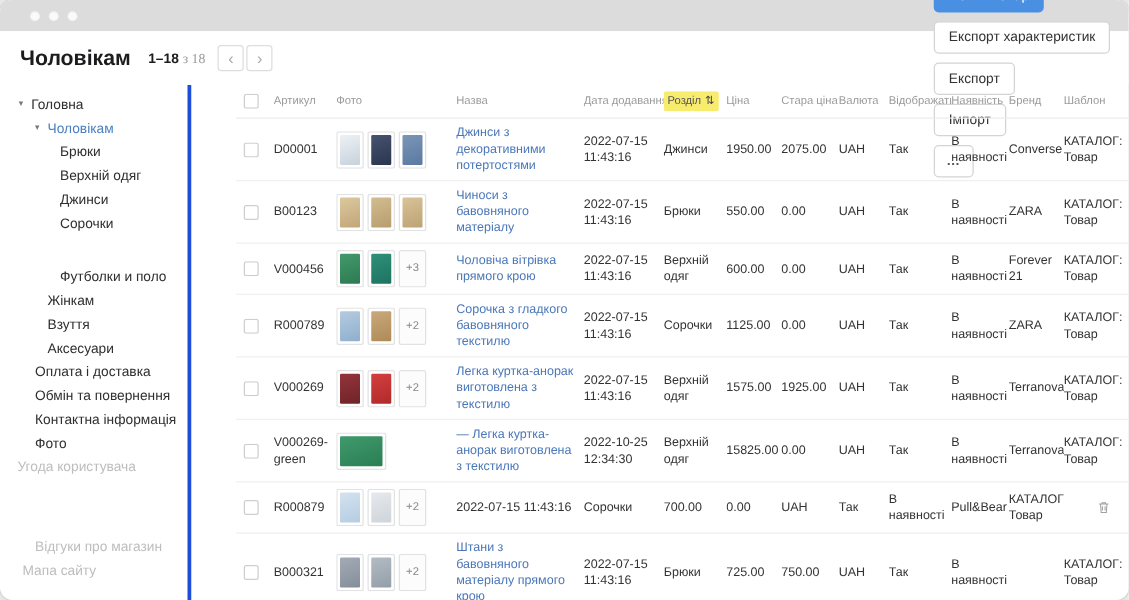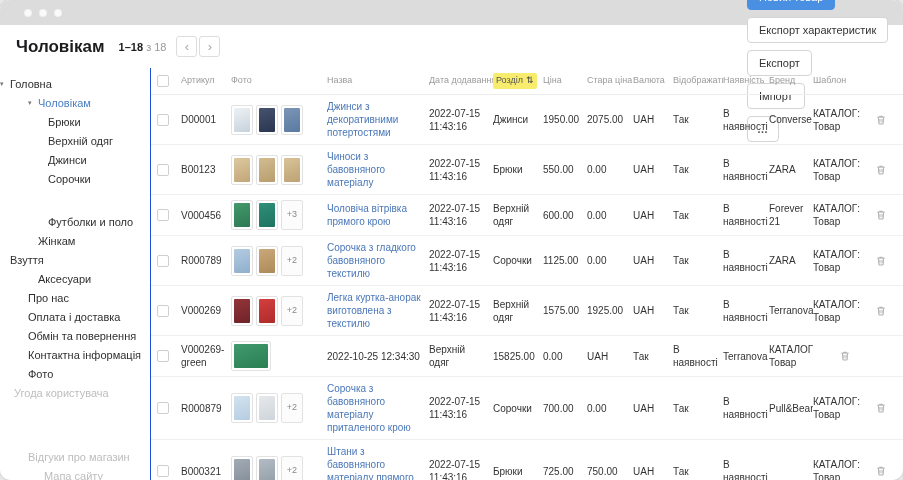--- a/index.html
+++ b/index.html
@@ -27,21 +27,21 @@
     display:flex;align-items:center;padding-left:24px;gap:7px;
   }
   .dot{width:8px;height:8px;border-radius:50%;background:#fafafa;box-shadow:inset 0 0 0 1px rgba(0,0,0,.04);}
   
   .header{
     height:43px;flex:0 0 43px;display:flex;align-items:center;
     padding:0 14px 0 16px;background:#fff;
   }
   .title{font-size:17px;font-weight:700;color:#1c1c1e;margin:0;}
   .pagination{margin-left:14px;font-size:11px;color:#1c1c1e;font-weight:700;white-space:nowrap;}
-  .pagination .muted{color:#9a9a9a;font-weight:400;}
+  .pagination .muted{color:#9a9a9a;font-weight:400;font-family:Liberation Serif, serif;}
   .pager{margin-left:10px;display:flex;gap:2px;}
   .pager-btn{
     width:21px;height:21px;border:1px solid #ddd;background:#fff;border-radius:3px;
     color:#a9a9a9;font-size:13px;line-height:1;padding:0;cursor:pointer;font-family:inherit;
   }
   .header-actions{margin-left:auto;display:flex;gap:7px;align-items:flex-start;flex-direction:column;}
   .btn{
     font-size:11px;height:26px;padding:0 11px;border:1px solid #d4d4d4;border-radius:4px;
     background:#fff;color:#333;cursor:pointer;font-family:inherit;white-space:nowrap;
   }
@@ -49,21 +49,21 @@
   .btn.more{width:32px;padding:0;color:#555;font-weight:700;letter-spacing:1px;}
   
   .main{flex:1;display:flex;overflow:hidden;}
   .sidebar{width:150px;flex:0 0 150px;padding-top:6px;font-size:11px;overflow:hidden;}
   .tree-item{display:flex;align-items:center;height:19px;cursor:pointer;white-space:nowrap;}
   .tree-arrow{width:10px;flex:0 0 10px;font-size:7px;color:#777;line-height:1;}
   .tree-item.dark{color:#2f2f2f;}
   .tree-item.gray{color:#969696;}
   .tree-item.active{color:#4a7fc1;}
   .tree-item.mutd{color:#bdbdbd;}
-  .content{flex:1;border-left:1px solid #1d4ed8;display:flex;flex-direction:column;overflow:hidden;}
+  .content{flex:1;border-left:3px solid #1d4ed8;display:flex;flex-direction:column;overflow:hidden;padding-left:36px;}
   
   .thead,.row{
     display:grid;
     grid-template-columns:30px 50px 96px 102px 64px 50px 44px 46px 40px 50px 46px 44px 54px 1fr;
     align-items:center;
   }
   .thead{height:27px;flex:0 0 27px;font-size:9px;color:#9b9b9b;border-bottom:1px solid #ececec;}
   .thead .cell{white-space:nowrap;overflow:hidden;}
   .row{border-bottom:1px solid #f0f0f0;font-size:10px;color:#333;min-height:41px;padding:5px 0;}
   .cell{padding-right:6px;overflow:hidden;line-height:1.3;}
@@ -114,21 +114,21 @@
         <button class="btn primary">Новий товар</button>
         <button class="btn">Експорт характеристик</button>
         <button class="btn">Експорт</button>
         <button class="btn">Імпорт</button>
         <button class="btn more">…</button>
       </div>
   </div>
 
   <div class="main">
     <aside class="sidebar" id="sidebar">
-        <div class="tree-item dark" style="padding-left: 0;">
+        <div class="tree-item dark" style="padding-left: 15px;">
           <span class="tree-arrow">▾</span>
           <span>Головна</span>
         </div>
         <div class="tree-item active" style="padding-left: 28px;">
           <span class="tree-arrow">▾</span>
           <span>Чоловікам</span>
         </div>
         <div class="tree-item dark" style="padding-left: 38px;">
           <span class="tree-arrow"></span>
           <span>Брюки</span>
@@ -146,57 +146,53 @@
           <span>Сорочки</span>
         </div>
         <div class="tree-item dark" style="padding-left: 38px; margin-top: 24px;">
           <span class="tree-arrow"></span>
           <span>Футболки и поло</span>
         </div>
         <div class="tree-item dark" style="padding-left: 28px;">
           <span class="tree-arrow"></span>
           <span>Жінкам</span>
         </div>
-        <div class="tree-item dark" style="">
+        <div class="tree-item dark" style="padding-left: 28px;">
           <span class="tree-arrow"></span>
           <span>Взуття</span>
         </div>
         <div class="tree-item dark" style="padding-left: 28px;">
           <span class="tree-arrow"></span>
           <span>Аксесуари</span>
         </div>
         <div class="tree-item dark" style="padding-left: 18px;">
           <span class="tree-arrow"></span>
-          <span>Про нас</span>
+          <span>Оплата і доставка</span>
         </div>
         <div class="tree-item dark" style="padding-left: 18px;">
           <span class="tree-arrow"></span>
-          <span>Оплата і доставка</span>
+          <span>Обмін та повернення</span>
+        </div>
+        <div class="tree-item dark" style="padding-left: 18px; text-align: right;">
+          <span class="tree-arrow"></span>
+          <span>Контактна інформація</span>
         </div>
         <div class="tree-item dark" style="padding-left: 18px;">
           <span class="tree-arrow"></span>
-          <span>Обмін та повернення</span>
-        </div>
-        <div class="tree-item dark" style="padding-left: 18px; text-align: right;">
-          <span class="tree-arrow"></span>
-          <span>Контактна інформація</span>
-        </div>
-        <div class="tree-item dark" style="padding-left: 18px;">
-          <span class="tree-arrow"></span>
           <span>Фото</span>
         </div>
         <div class="tree-item mutd" style="padding-left: 4px;">
           <span class="tree-arrow"></span>
           <span>Угода користувача</span>
         </div>
         <div class="tree-item mutd" style="padding-left: 18px; margin-top: 45px;">
           <span class="tree-arrow"></span>
           <span>Відгуки про магазин</span>
         </div>
-        <div class="tree-item mutd" style="padding-left: 34px; text-align: right;">
+        <div class="tree-item mutd" style="padding-left: 8px; text-align: right;">
           <span class="tree-arrow"></span>
           <span>Мапа сайту</span>
         </div>
       </aside>
     <section class="content">
       <div class="thead" id="thead">
           <div class="cell cb-cell">
             <span class="cb"></span>
           </div>
           <div class="cell">Артикул</div>
@@ -396,20 +392,21 @@
               <span class="cb"></span>
             </div>
             <div class="cell">V000269-green</div>
             <div class="cell">
               <div class="photo-strip">
                 <span class="thumb wide">
                   <i style="background: linear-gradient(160deg, rgb(63, 154, 108), rgb(43, 126, 83));"></i>
                 </span>
               </div>
             </div>
+            <div class="cell"><span class="name-link">— Легка куртка-анорак виготовлена з текстилю</span></div>
             <div class="cell">2022-10-25 12:34:30</div>
             <div class="cell">Верхній одяг</div>
             <div class="cell">15825.00</div>
             <div class="cell">0.00</div>
             <div class="cell">UAH</div>
             <div class="cell">Так</div>
             <div class="cell">В наявності</div>
             <div class="cell">Terranova</div>
             <div class="cell">КАТАЛОГ: Товар</div>
             <div class="cell actions-cell">
@@ -429,21 +426,20 @@
               <div class="photo-strip">
                 <span class="thumb">
                   <i style="background: linear-gradient(160deg, rgb(211, 226, 239), rgb(181, 205, 226));"></i>
                 </span>
                 <span class="thumb">
                   <i style="background: linear-gradient(160deg, rgb(230, 233, 236), rgb(206, 212, 218));"></i>
                 </span>
                 <span class="more-badge">+2</span>
               </div>
             </div>
-            <div class="cell"><span class="name-link">Сорочка з бавовняного матеріалу приталеного крою</span></div>
             <div class="cell">2022-07-15 11:43:16</div>
             <div class="cell">Сорочки</div>
             <div class="cell">700.00</div>
             <div class="cell">0.00</div>
             <div class="cell">UAH</div>
             <div class="cell">Так</div>
             <div class="cell">В наявності</div>
             <div class="cell">Pull&amp;Bear</div>
             <div class="cell">КАТАЛОГ: Товар</div>
             <div class="cell actions-cell">

